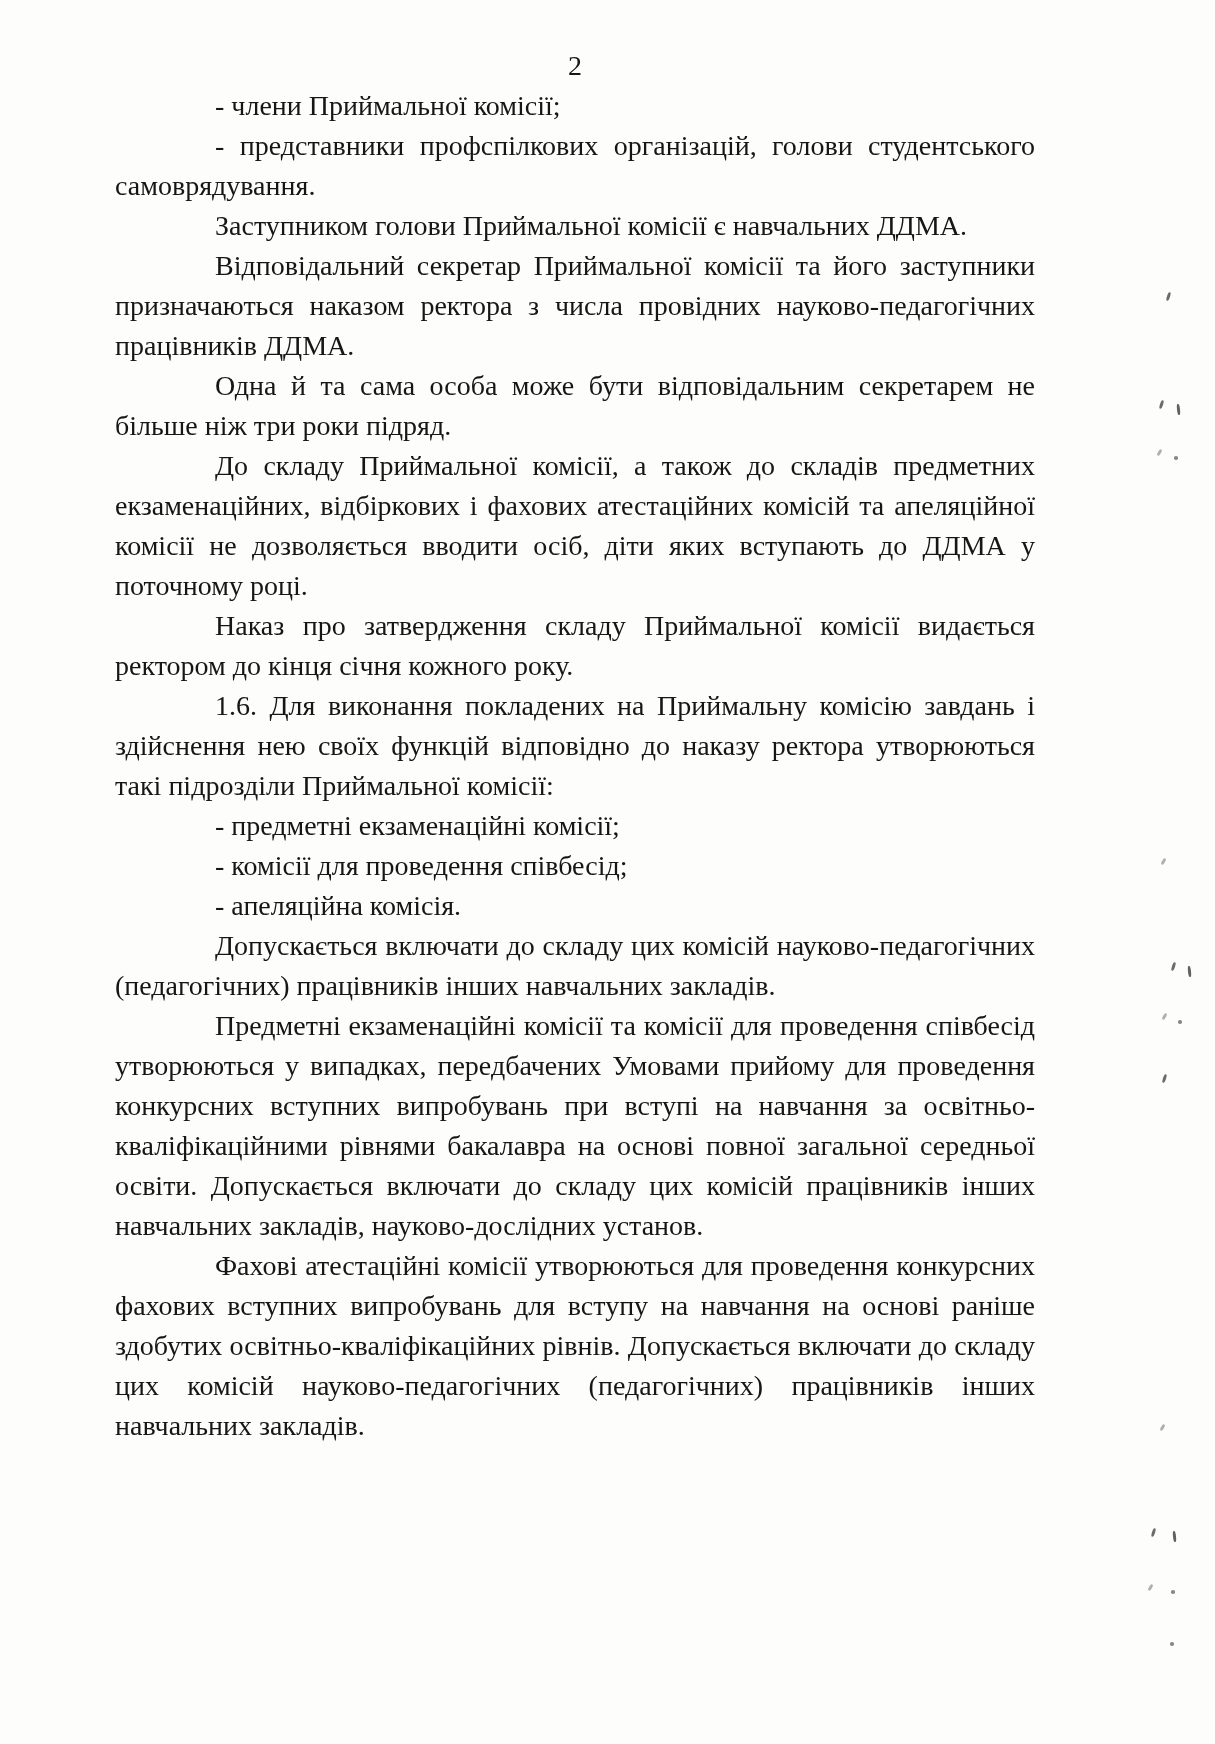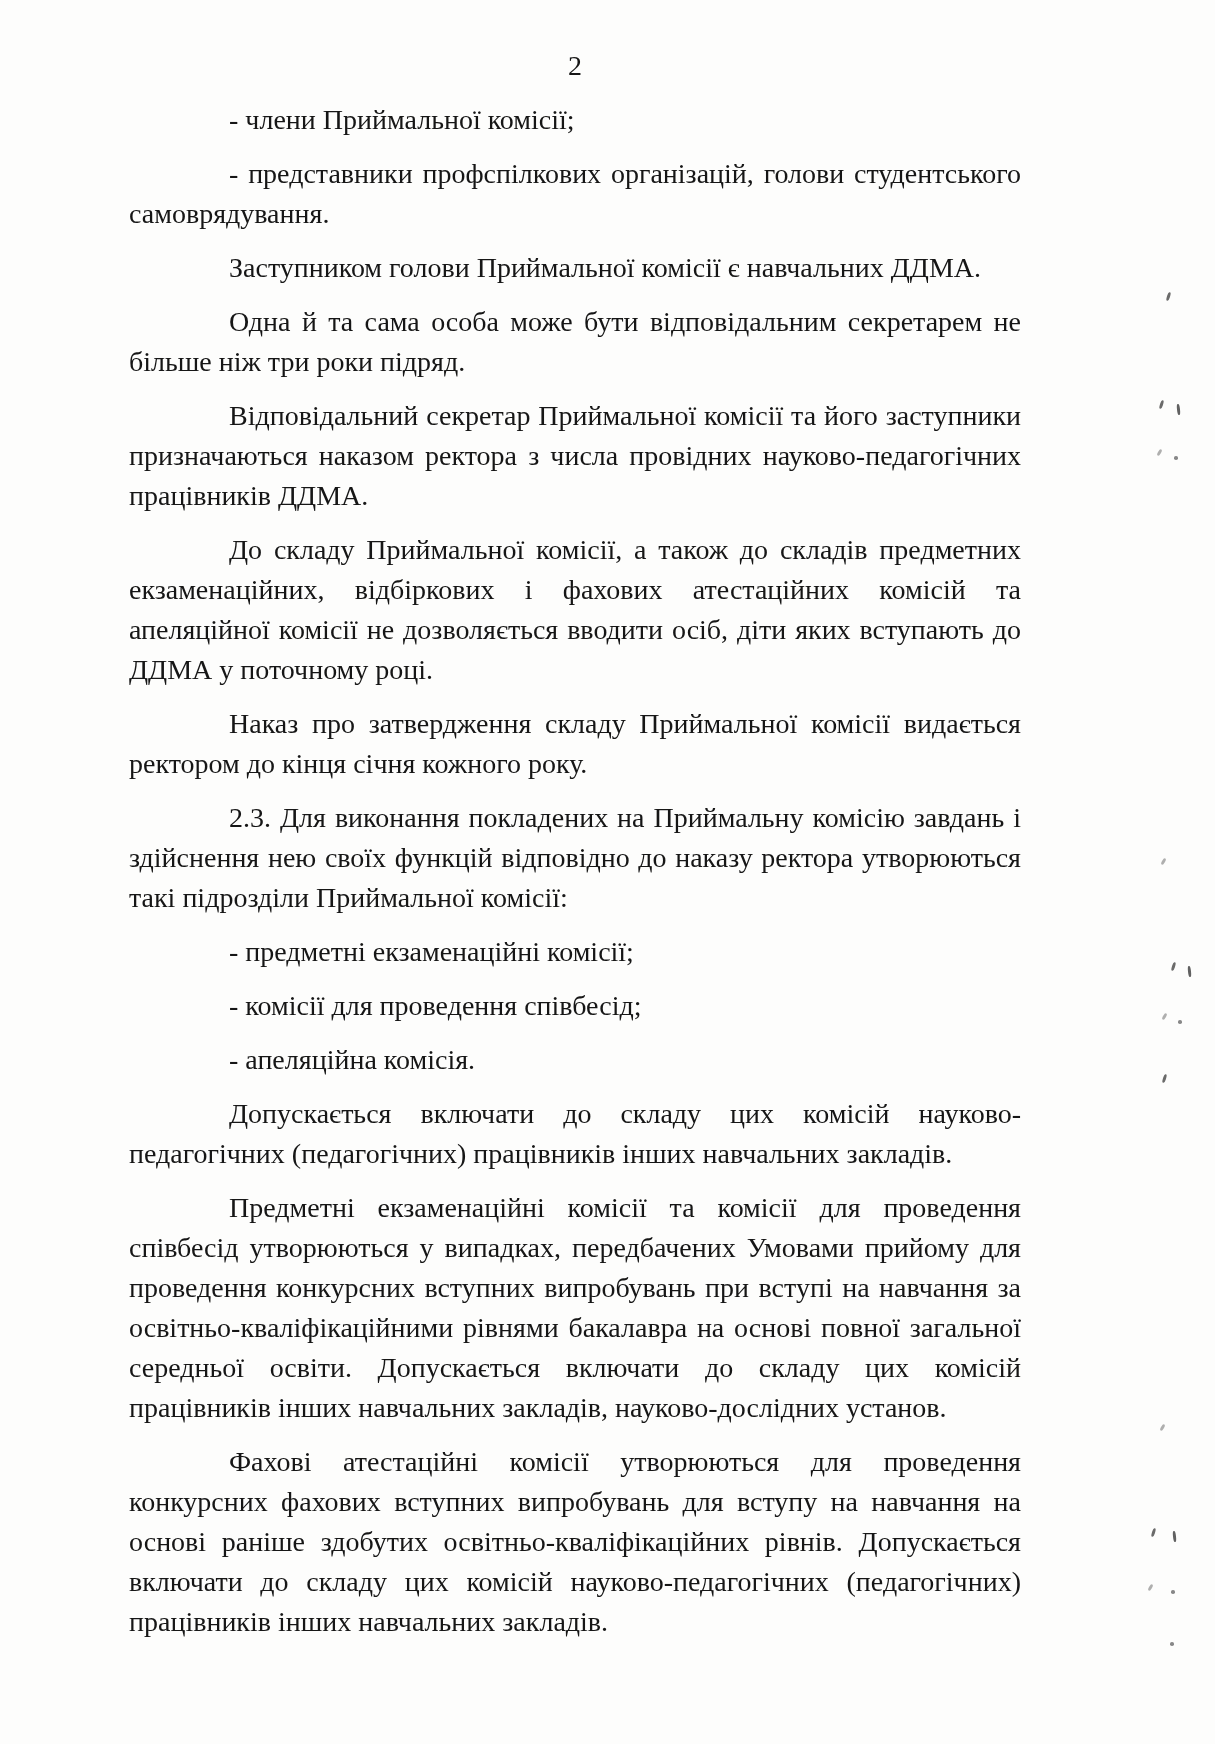--- a/index.html
+++ b/index.html
@@ -28,21 +28,21 @@
   .doc-text {
     position: absolute;
     top: 86px;
     left: 115px;
     width: 920px;
     font-size: 28px;
     line-height: 40px;
     text-align: justify;
   }
   .doc-text p {
-    margin: 14px;
+    margin: 0;
     padding: 0;
     text-indent: 100px;
   }
   .doc-text p b {
     font-weight: normal;
   }
   
   .artifact {
     position: absolute;
     background: #3a3a3a;
@@ -57,25 +57,25 @@
 <body>
 
 <div class="page">
 
   <div class="page-number">2</div>
 
   <div class="doc-text">
     <p>- члени Приймальної комісії;</p>
     <p>- представники профспілкових організацій, голови студентського самоврядування.</p>
     <p>Заступником голови Приймальної комісії є навчальних ДДМА.</p>
+    <p>Відповідальний секретар Приймальної комісії та його заступники призначаються наказом ректора з числа провідних науково-педагогічних працівників ДДМА.</p>
     <p>Одна й та сама особа може бути відповідальним секретарем не більше ніж три роки підряд.</p>
-    <p>Відповідальний секретар Приймальної комісії та його заступники призначаються наказом ректора з числа провідних науково-педагогічних працівників ДДМА.</p>
     <p>До складу Приймальної комісії, а також до складів предметних екзаменаційних, відбіркових і фахових атестаційних комісій та апеляційної комісії не дозволяється вводити осіб, діти яких вступають до ДДМА у поточному році.</p>
     <p>Наказ про затвердження складу Приймальної комісії видається ректором до кінця січня кожного року.</p>
-    <p>2.3. Для виконання покладених на Приймальну комісію завдань і здійснення нею своїх функцій відповідно до наказу ректора утворюються такі підрозділи Приймальної комісії:</p>
+    <p>1.6. Для виконання покладених на Приймальну комісію завдань і здійснення нею своїх функцій відповідно до наказу ректора утворюються такі підрозділи Приймальної комісії:</p>
     <p>- предметні екзаменаційні комісії;</p>
     <p>- комісії для проведення співбесід;</p>
     <p>- апеляційна комісія.</p>
     <p>Допускається включати до складу цих комісій науково-педагогічних (педагогічних) працівників інших навчальних закладів.</p>
     <p><b>Предметні екзаменаційні комісії</b><span> та комісії для проведення співбесід утворюються у випадках, передбачених Умовами прийому для проведення конкурсних вступних випробувань при вступі на навчання за освітньо-кваліфікаційними рівнями бакалавра на основі повної загальної середньої освіти. Допускається включати до складу цих комісій працівників інших навчальних закладів, науково-дослідних установ.</span></p>
     <p><b>Фахові атестаційні комісії</b><span> утворюються для проведення конкурсних фахових вступних випробувань для вступу на навчання на основі раніше здобутих освітньо-кваліфікаційних рівнів. Допускається включати до складу цих комісій науково-педагогічних (педагогічних) працівників інших навчальних закладів.</span></p>
   </div>
 
   <div class="artifact a-tick" style="left:1167px; top:292px;"></div>
   <div class="artifact a-tick" style="left:1160px; top:400px;"></div>

